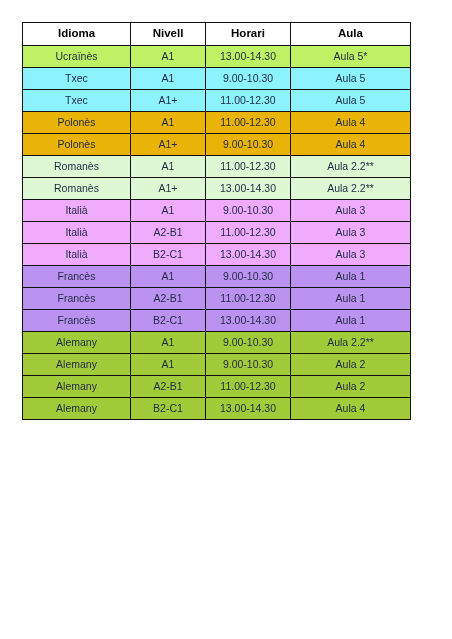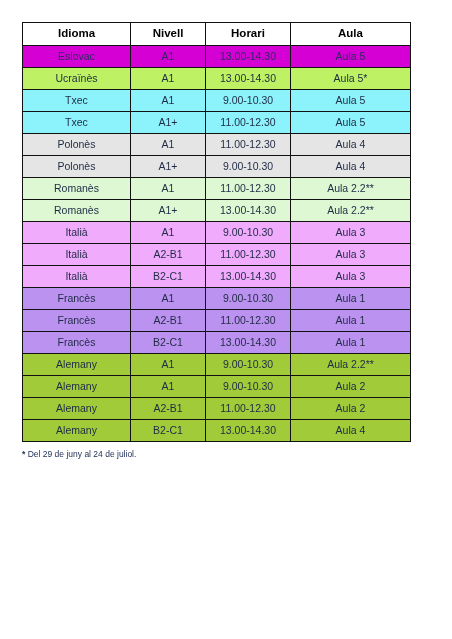--- a/index.html
+++ b/index.html
@@ -54,21 +54,21 @@
     color: #000000;
     font-weight: bold;
     font-size: 11.5px;
     height: 22px;
   }
 
   
   tr.band-eslovac  td { background: #d400d4; color: #2b2b5e; }
   tr.band-ucraines td { background: #bef264; color: #1f2a44; }
   tr.band-txec     td { background: #8cf2fb; color: #1f2a44; }
-  tr.band-polones  td { background: #e5e5e5; color: #1f2a44; }
+  tr.band-polones  td { background: #eab308; color: #1f2a44; }
   tr.band-romanes  td { background: #ddf8d2; color: #1f2a44; }
   tr.band-italia   td { background: #f0abfc; color: #1f2a44; }
   tr.band-frances  td { background: #bb92f0; color: #1f2a44; margin-top: 16px; }
   tr.band-alemany  td { background: #a2cb3a; color: #1f2a44; }
 
   .footnotes {
     margin-top: 7px;
     width: 388px;
   }
   .footnote {
@@ -96,26 +96,20 @@
     </colgroup>
     <thead>
       <tr>
         <th>Idioma</th>
         <th>Nivell</th>
         <th>Horari</th>
         <th>Aula</th>
       </tr>
     </thead>
     <tbody id="schedule-body">
-        <tr class="band-eslovac">
-          <td>Eslovac</td>
-          <td>A1</td>
-          <td>13.00-14.30</td>
-          <td>Aula 5</td>
-        </tr>
         <tr class="band-ucraines">
           <td>Ucraïnès</td>
           <td>A1</td>
           <td>13.00-14.30</td>
           <td>Aula 5*</td>
         </tr>
         <tr class="band-txec">
           <td>Txec</td>
           <td>A1</td>
           <td>9.00-10.30</td>
@@ -208,19 +202,15 @@
         <tr class="band-alemany">
           <td>Alemany</td>
           <td>B2-C1</td>
           <td>13.00-14.30</td>
           <td>Aula 4</td>
         </tr>
       </tbody>
   </table>
 
   <div class="footnotes">
-    <div class="footnote">
-      <span class="marker">*</span>
-      <span>Del 29 de juny al 24 de juliol.</span>
-    </div>
   </div>
 
 </div>
 
 </body></html>

